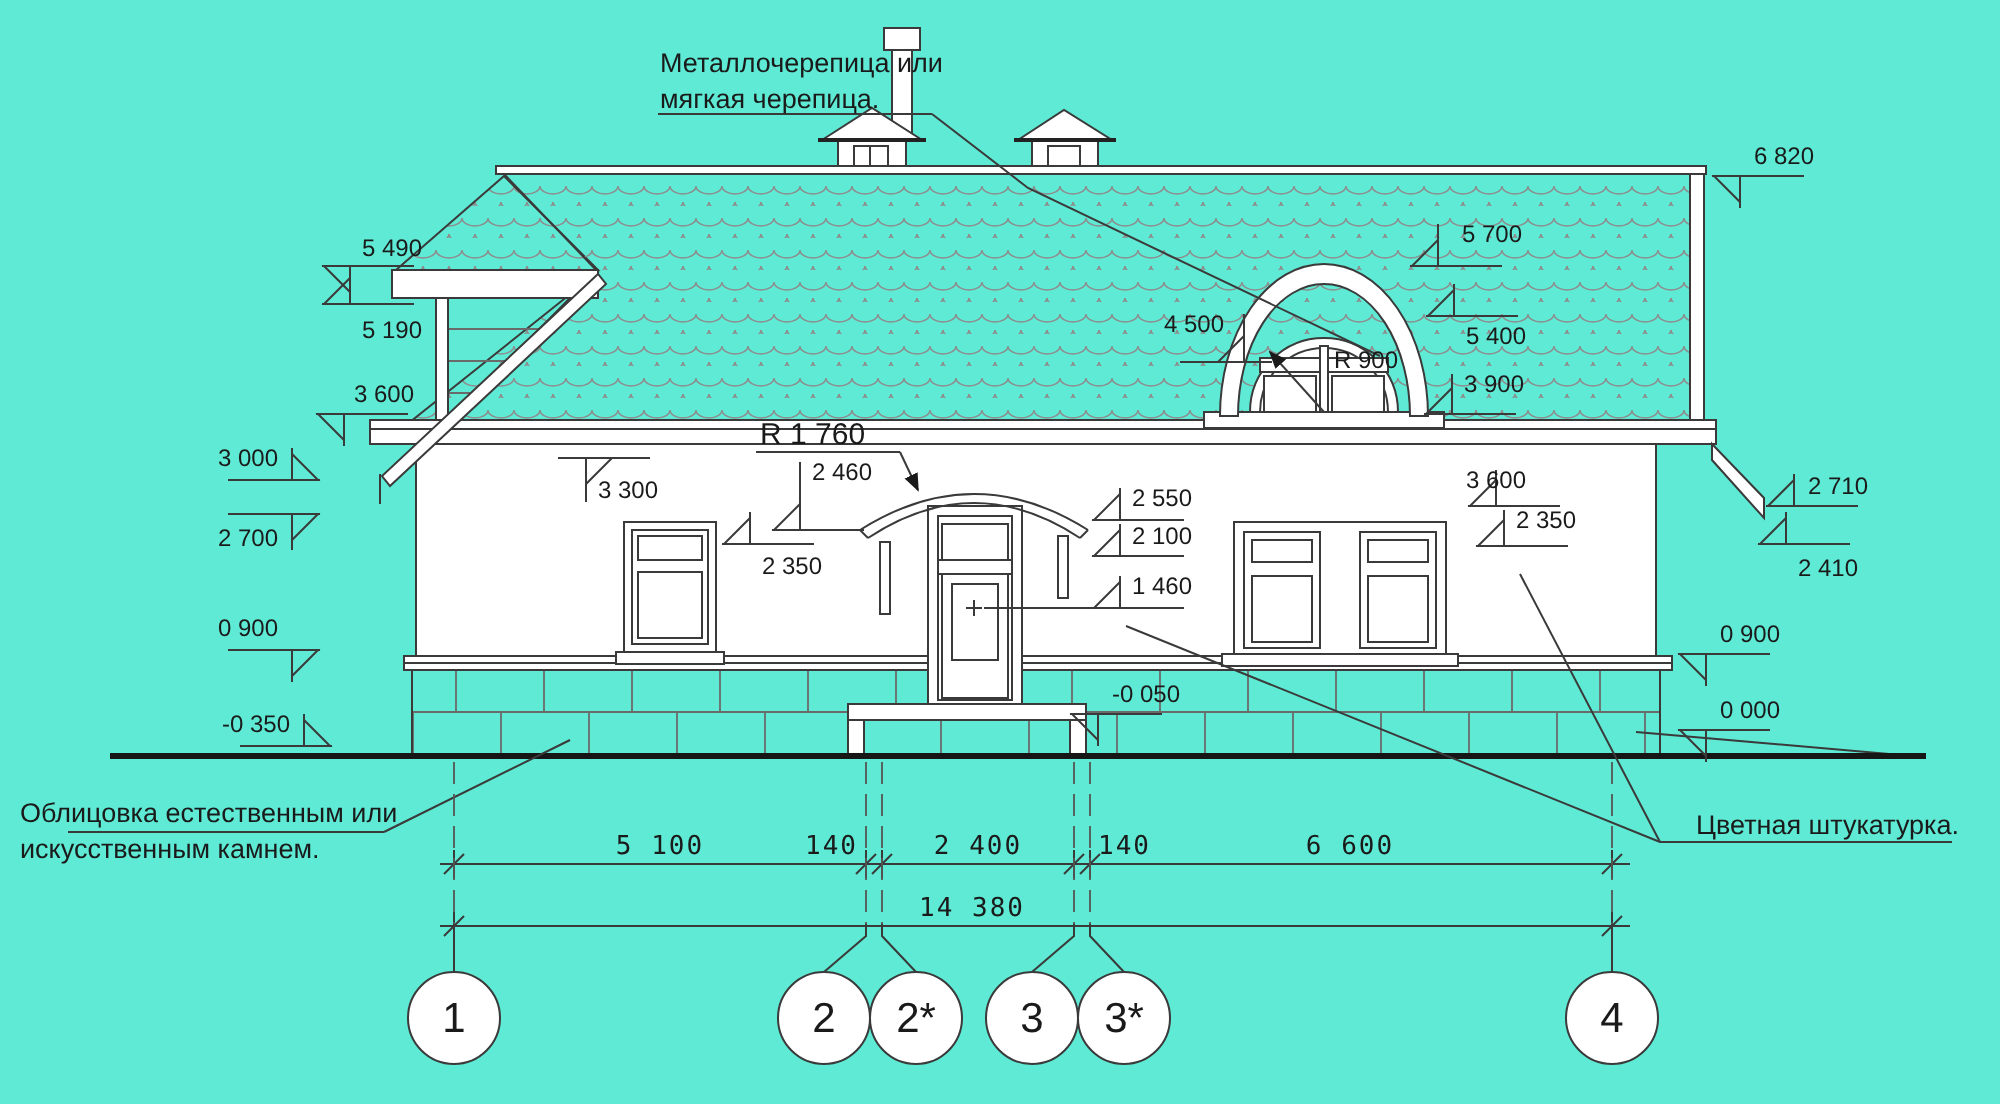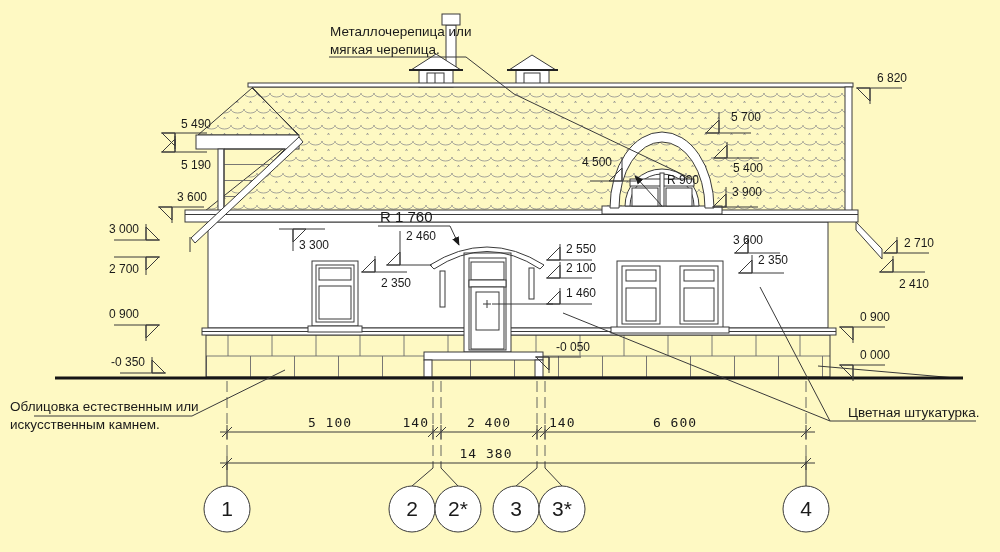--- a/index.html
+++ b/index.html
@@ -1,16 +1,16 @@
 <!DOCTYPE html>
 <html><head>
 <meta charset="utf-8">
 <style>
   html,body{margin:0;padding:0;background:#ffffff;}
-  .sheet{position:relative;width:1000px;height:552px;background:#fef9c3;overflow:hidden;}
+  .sheet{position:relative;width:1000px;height:552px;background:#5eead4;overflow:hidden;}
   svg{display:block;}
   text{fill:#1a1a1a;font-family:"Liberation Sans",sans-serif;}
   .mark-label{font-size:12px;}
   .dim-label{font-family:"DejaVu Sans Mono",monospace;font-size:13px;letter-spacing:1px;}
   .note{font-size:13.5px;}
   .radius-label{font-size:12px;}
   .radius-label.big{font-size:15px;}
   .axis-num{font-size:21px;}
   .thin{stroke:#3a3a3a;stroke-width:1;fill:none;}
   .thick{stroke:#161616;stroke-width:3;fill:none;}

